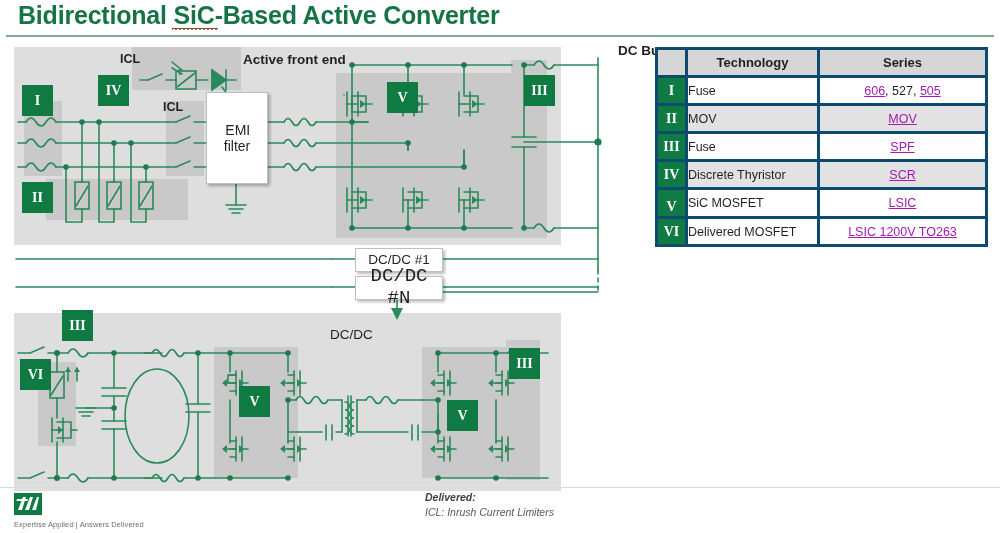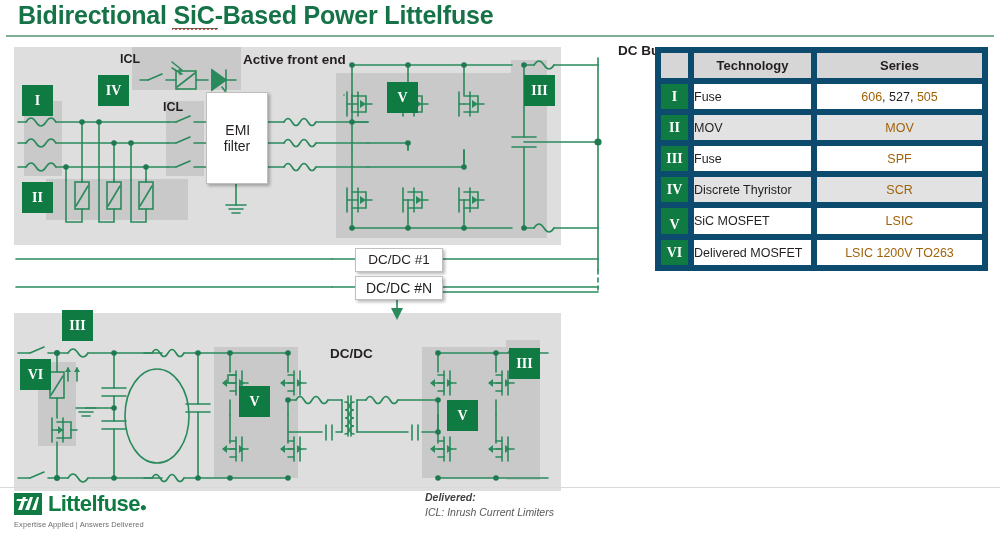--- a/index.html
+++ b/index.html
@@ -28,35 +28,35 @@
     position:absolute;left:6px;top:35px;width:988px;height:2px;
     background:#7fae95;
   }
   
   #tech-table{
     position:absolute;left:655px;top:47px;width:333px;
     border:1px solid #9a9a9a;border-collapse:collapse;background:#fff;
     font-size:12.5px;color:#231f20;
   }
   #tech-table td,#tech-table th{
-    border:6px solid #0c4a6e;padding:0;height:25px;vertical-align:middle;
+    border:3px solid #0c4a6e;padding:0;height:25px;vertical-align:middle;
   }
   .num-col{
     width:27px;background:#0f7b43;color:#fff;text-align:center;
     font-family:"Liberation Serif",serif;font-weight:bold;font-size:14px;
   }
   .num-col-blank{width:27px;background:#d6d6d6;}
   .th-cell{
     background:#d6d6d6;font-weight:bold;text-align:center;font-size:13px;color:#231f20;
   }
   .tech-cell{padding-left:9px;text-align:left;margin-left:48px;}
   .series-cell{text-align:center;width:165px;}
   .row-white{background:#ffffff;}
   .row-gray{background:#e2e2e2;}
-  .lnk{color:#a16207;cursor:pointer;}
+  .lnk{color:#a21caf;text-decoration:underline;cursor:pointer;}
   .nolnk{color:#231f20;text-decoration:none;}
   
   .panel{position:absolute;background:#dededf;}
   .subpanel{position:absolute;background:#c9c9c9;}
   #panel-afe{left:14px;top:47px;width:547px;height:198px;}
   #panel-dcdc{left:14px;top:313px;width:547px;height:178px;}
   #sp-fuse1{left:24px;top:101px;width:38px;height:75px;}
   #sp-mov{left:46px;top:179px;width:142px;height:41px;}
   #sp-icl-top{left:132px;top:47px;width:109px;height:43px;}
   #sp-icl-main{left:166px;top:101px;width:38px;height:75px;}
@@ -87,45 +87,45 @@
   #b-III-dcr{left:509px;top:348px;width:31px;height:31px;}
   
   .wbox{
     position:absolute;background:#fff;border:1px solid #bfbfbf;
     box-shadow:2px 2px 3px rgba(0,0,0,0.28);
     display:flex;align-items:center;justify-content:center;
     text-align:center;font-size:13px;color:#231f20;line-height:1.15;
   }
   #emi-box{left:206px;top:92px;width:60px;height:90px;font-size:14px;text-align:right;}
   #lbl-dcdc1{left:355px;top:248px;width:86px;height:22px;font-size:13.5px;}
-  #lbl-dcdcN{left:355px;top:276px;width:86px;height:22px;font-size:14px;}
+  #lbl-dcdcN{left:355px;top:276px;width:86px;height:22px;font-size:19px;font-family:Liberation Mono, monospace;}
   
   .plabel{position:absolute;color:#231f20;white-space:nowrap;}
   #lbl-afe{left:243px;top:52px;font-size:13.5px;font-weight:bold;}
-  #lbl-dcdc-big{left:330px;top:327px;font-size:13.5px;font-weight:bold;margin-top:19px;}
+  #lbl-dcdc-big{left:330px;top:327px;font-size:13.5px;font-weight:normal;}
   #lbl-dcbus{left:579px;top:43px;font-size:13.5px;font-weight:bold;margin-left:39px;}
   #lbl-icl-top{left:120px;top:52px;font-size:12.5px;font-weight:bold;}
   #lbl-icl-main{left:163px;top:100px;font-size:12.5px;font-weight:bold;}
   
   #acronyms{position:absolute;left:425px;top:490px;font-size:10.5px;
     font-style:italic;color:#58585b;line-height:1.45;}
   #acronyms .ac-head{font-weight:bold;color:#3f3f41;}
   
   #logo{position:absolute;left:14px;top:492px;width:190px;height:38px;}
   #logo-mark{position:absolute;left:0;top:1px;width:28px;height:22px;background:#0f7b43;}
   #logo-word{position:absolute;left:34px;top:-1px;font-size:22px;font-weight:bold;
     color:#0f7b43;letter-spacing:-0.6px;}
   #logo-tag{position:absolute;left:0;top:28px;font-size:7.5px;color:#6d6e71;letter-spacing:0.1px;}
   #footer-rule{position:absolute;left:0;top:487px;width:1000px;height:1px;background:#d9d9d9;}
 </style>
 </head>
 <body>
 
 <div id="title-bar">
-  <div id="page-title">Bidirectional SiC-Based Power Littelfuse</div>
+  <div id="page-title">Bidirectional SiC-Based Active Converter</div>
   <div id="title-underline-dark"></div>
   <div id="title-spell">
     <svg width="46" height="4" viewBox="0 0 46 4">
       <path d="M0 3 L2 1 L4 3 L6 1 L8 3 L10 1 L12 3 L14 1 L16 3 L18 1 L20 3 L22 1 L24 3 L26 1 L28 3 L30 1 L32 3 L34 1 L36 3 L38 1 L40 3 L42 1 L44 3 L46 1" fill="none" stroke="#e03a3a" stroke-width="0.9"></path>
     </svg>
   </div>
   <div id="title-rule"></div>
 </div>
 
 <div class="panel" id="panel-afe"></div>
@@ -668,15 +668,14 @@
 <div id="footer-rule"></div>
 <div id="logo">
   <div id="logo-mark">
     <svg width="28" height="22" viewBox="0 0 28 22">
       <path d="M4 17 L9 4 L12 4 L8 17 Z" fill="#ffffff"></path>
       <path d="M11 17 L16 4 L19 4 L15 17 Z" fill="#ffffff"></path>
       <path d="M18 17 L23 4 L25 4 L22 17 Z" fill="#ffffff"></path>
       <path d="M3 6 H14 L13.4 8 H2.4 Z" fill="#ffffff"></path>
     </svg>
   </div>
-  <div id="logo-word"><span>Littelfuse</span><span style="font-size:12px;">●</span></div>
   <div id="logo-tag">Expertise Applied  |  Answers Delivered</div>
 </div>
 
 </body></html>

